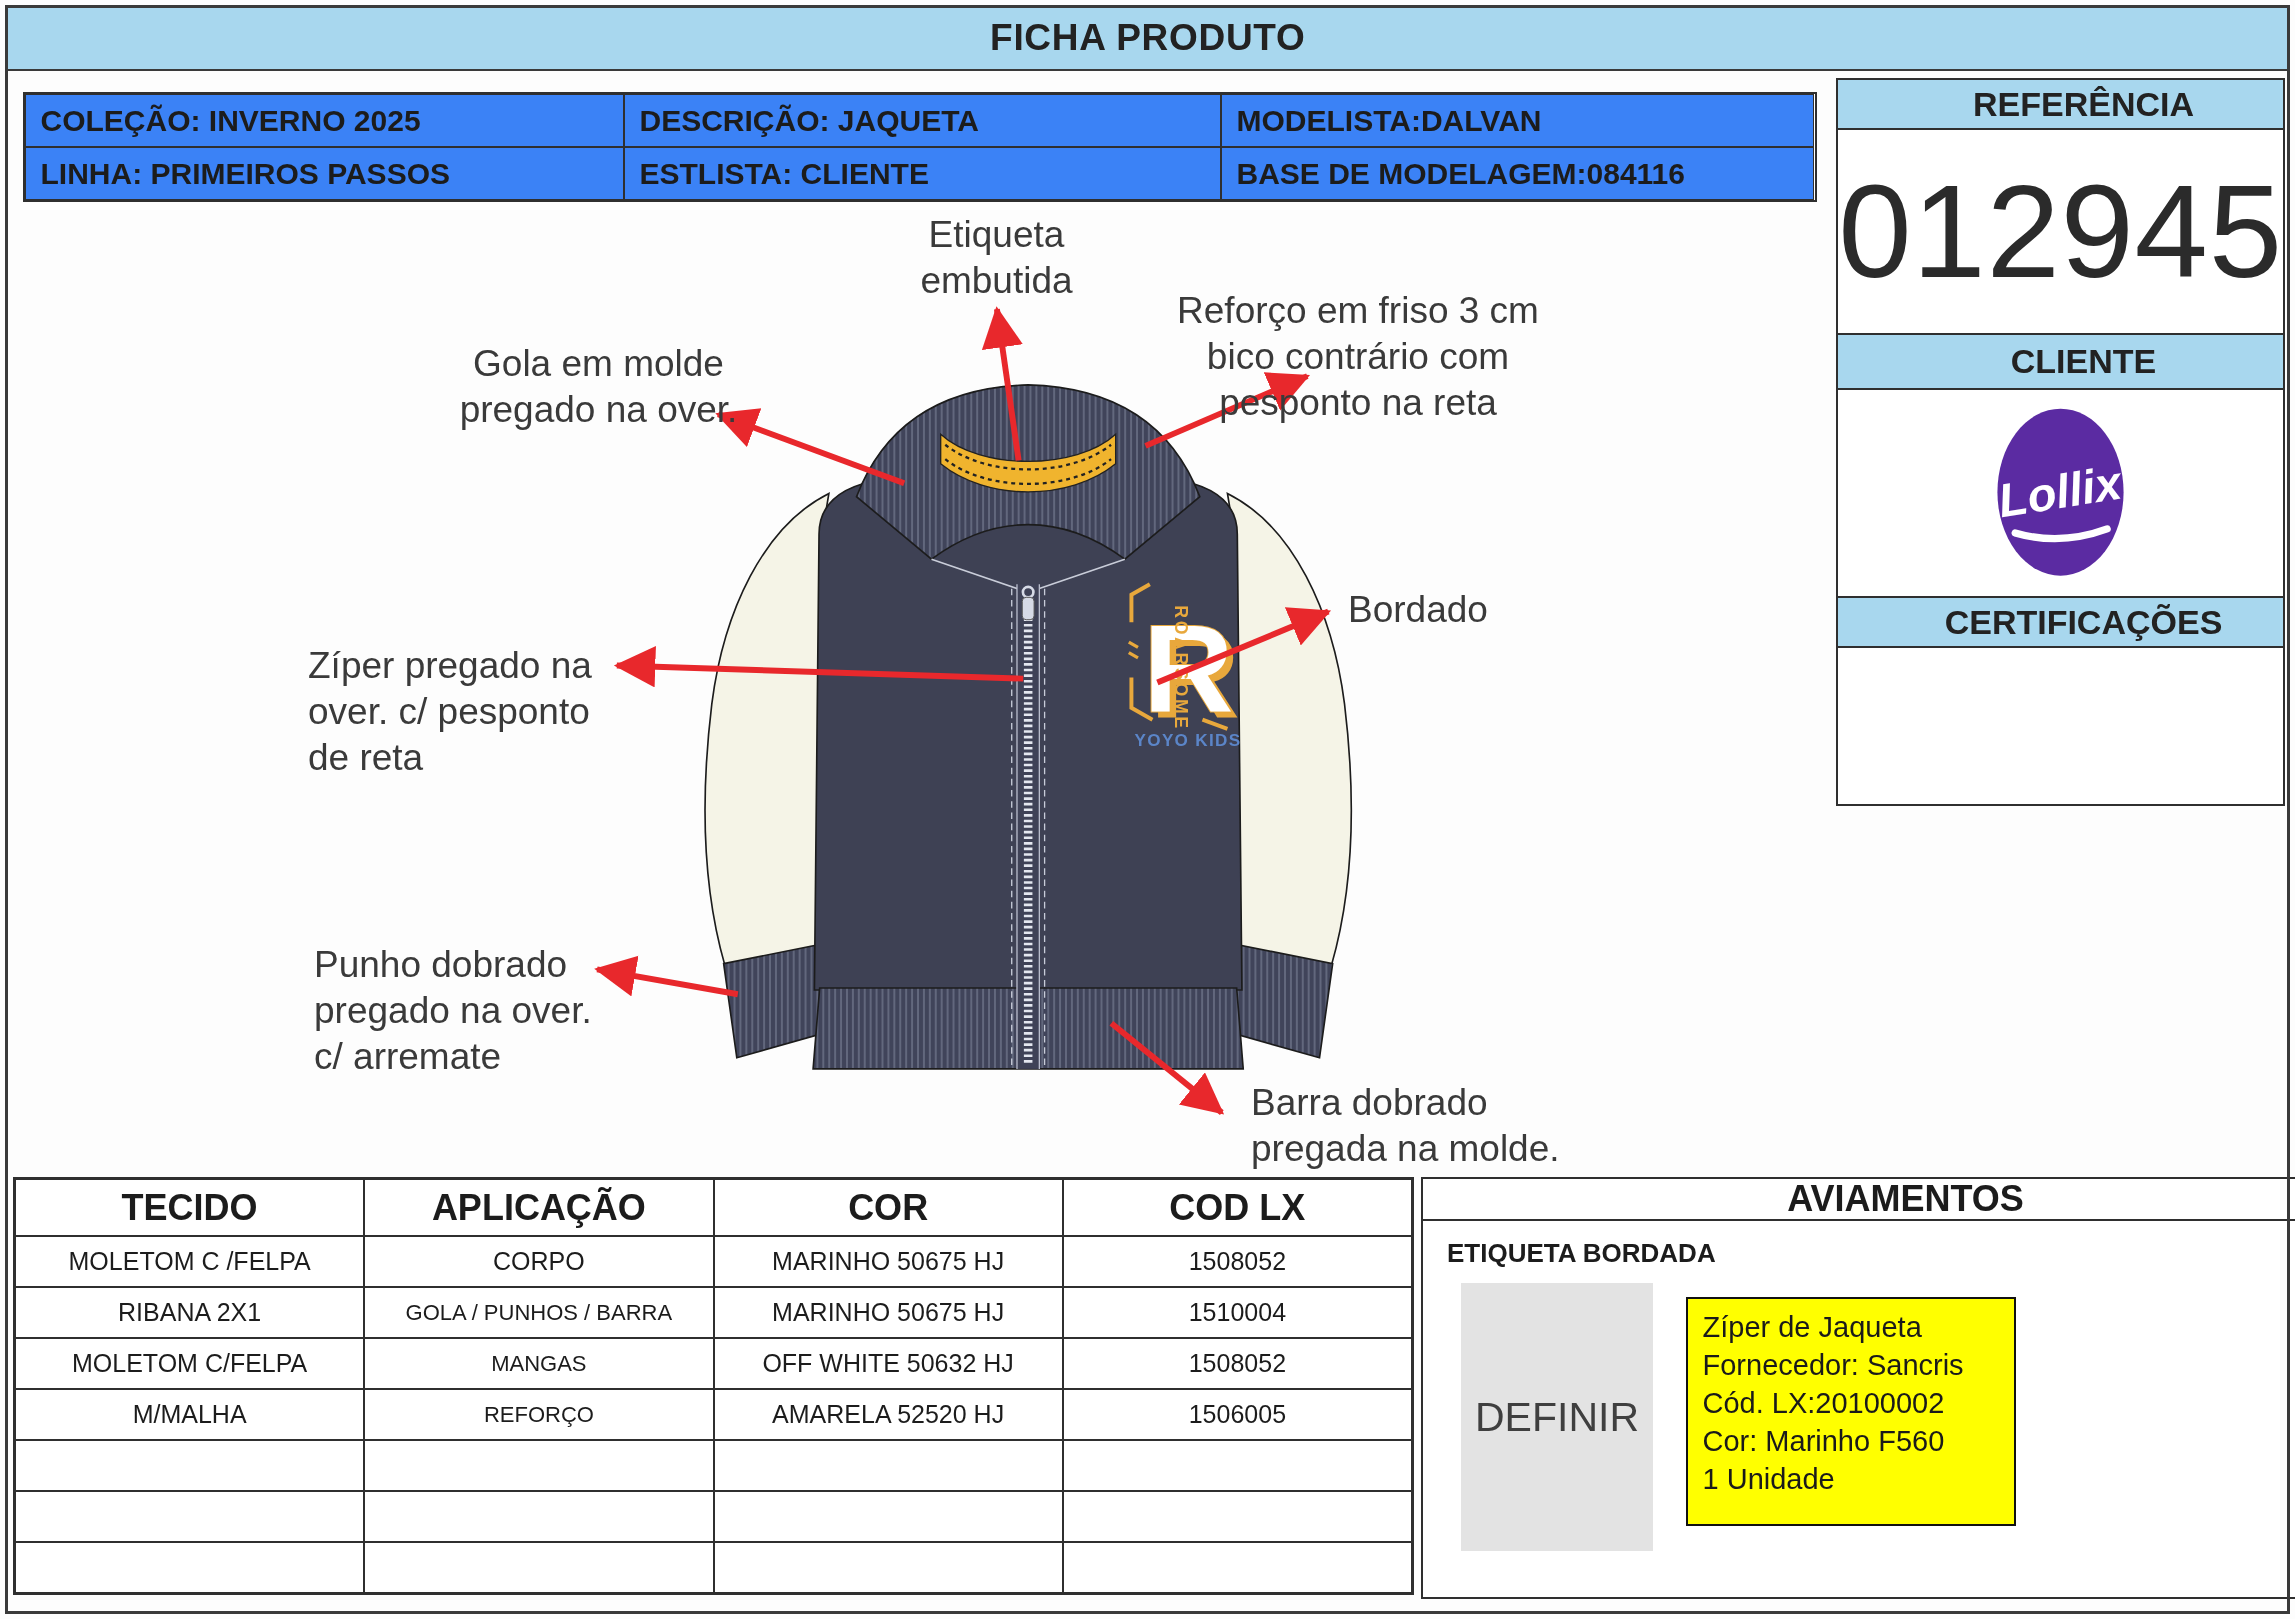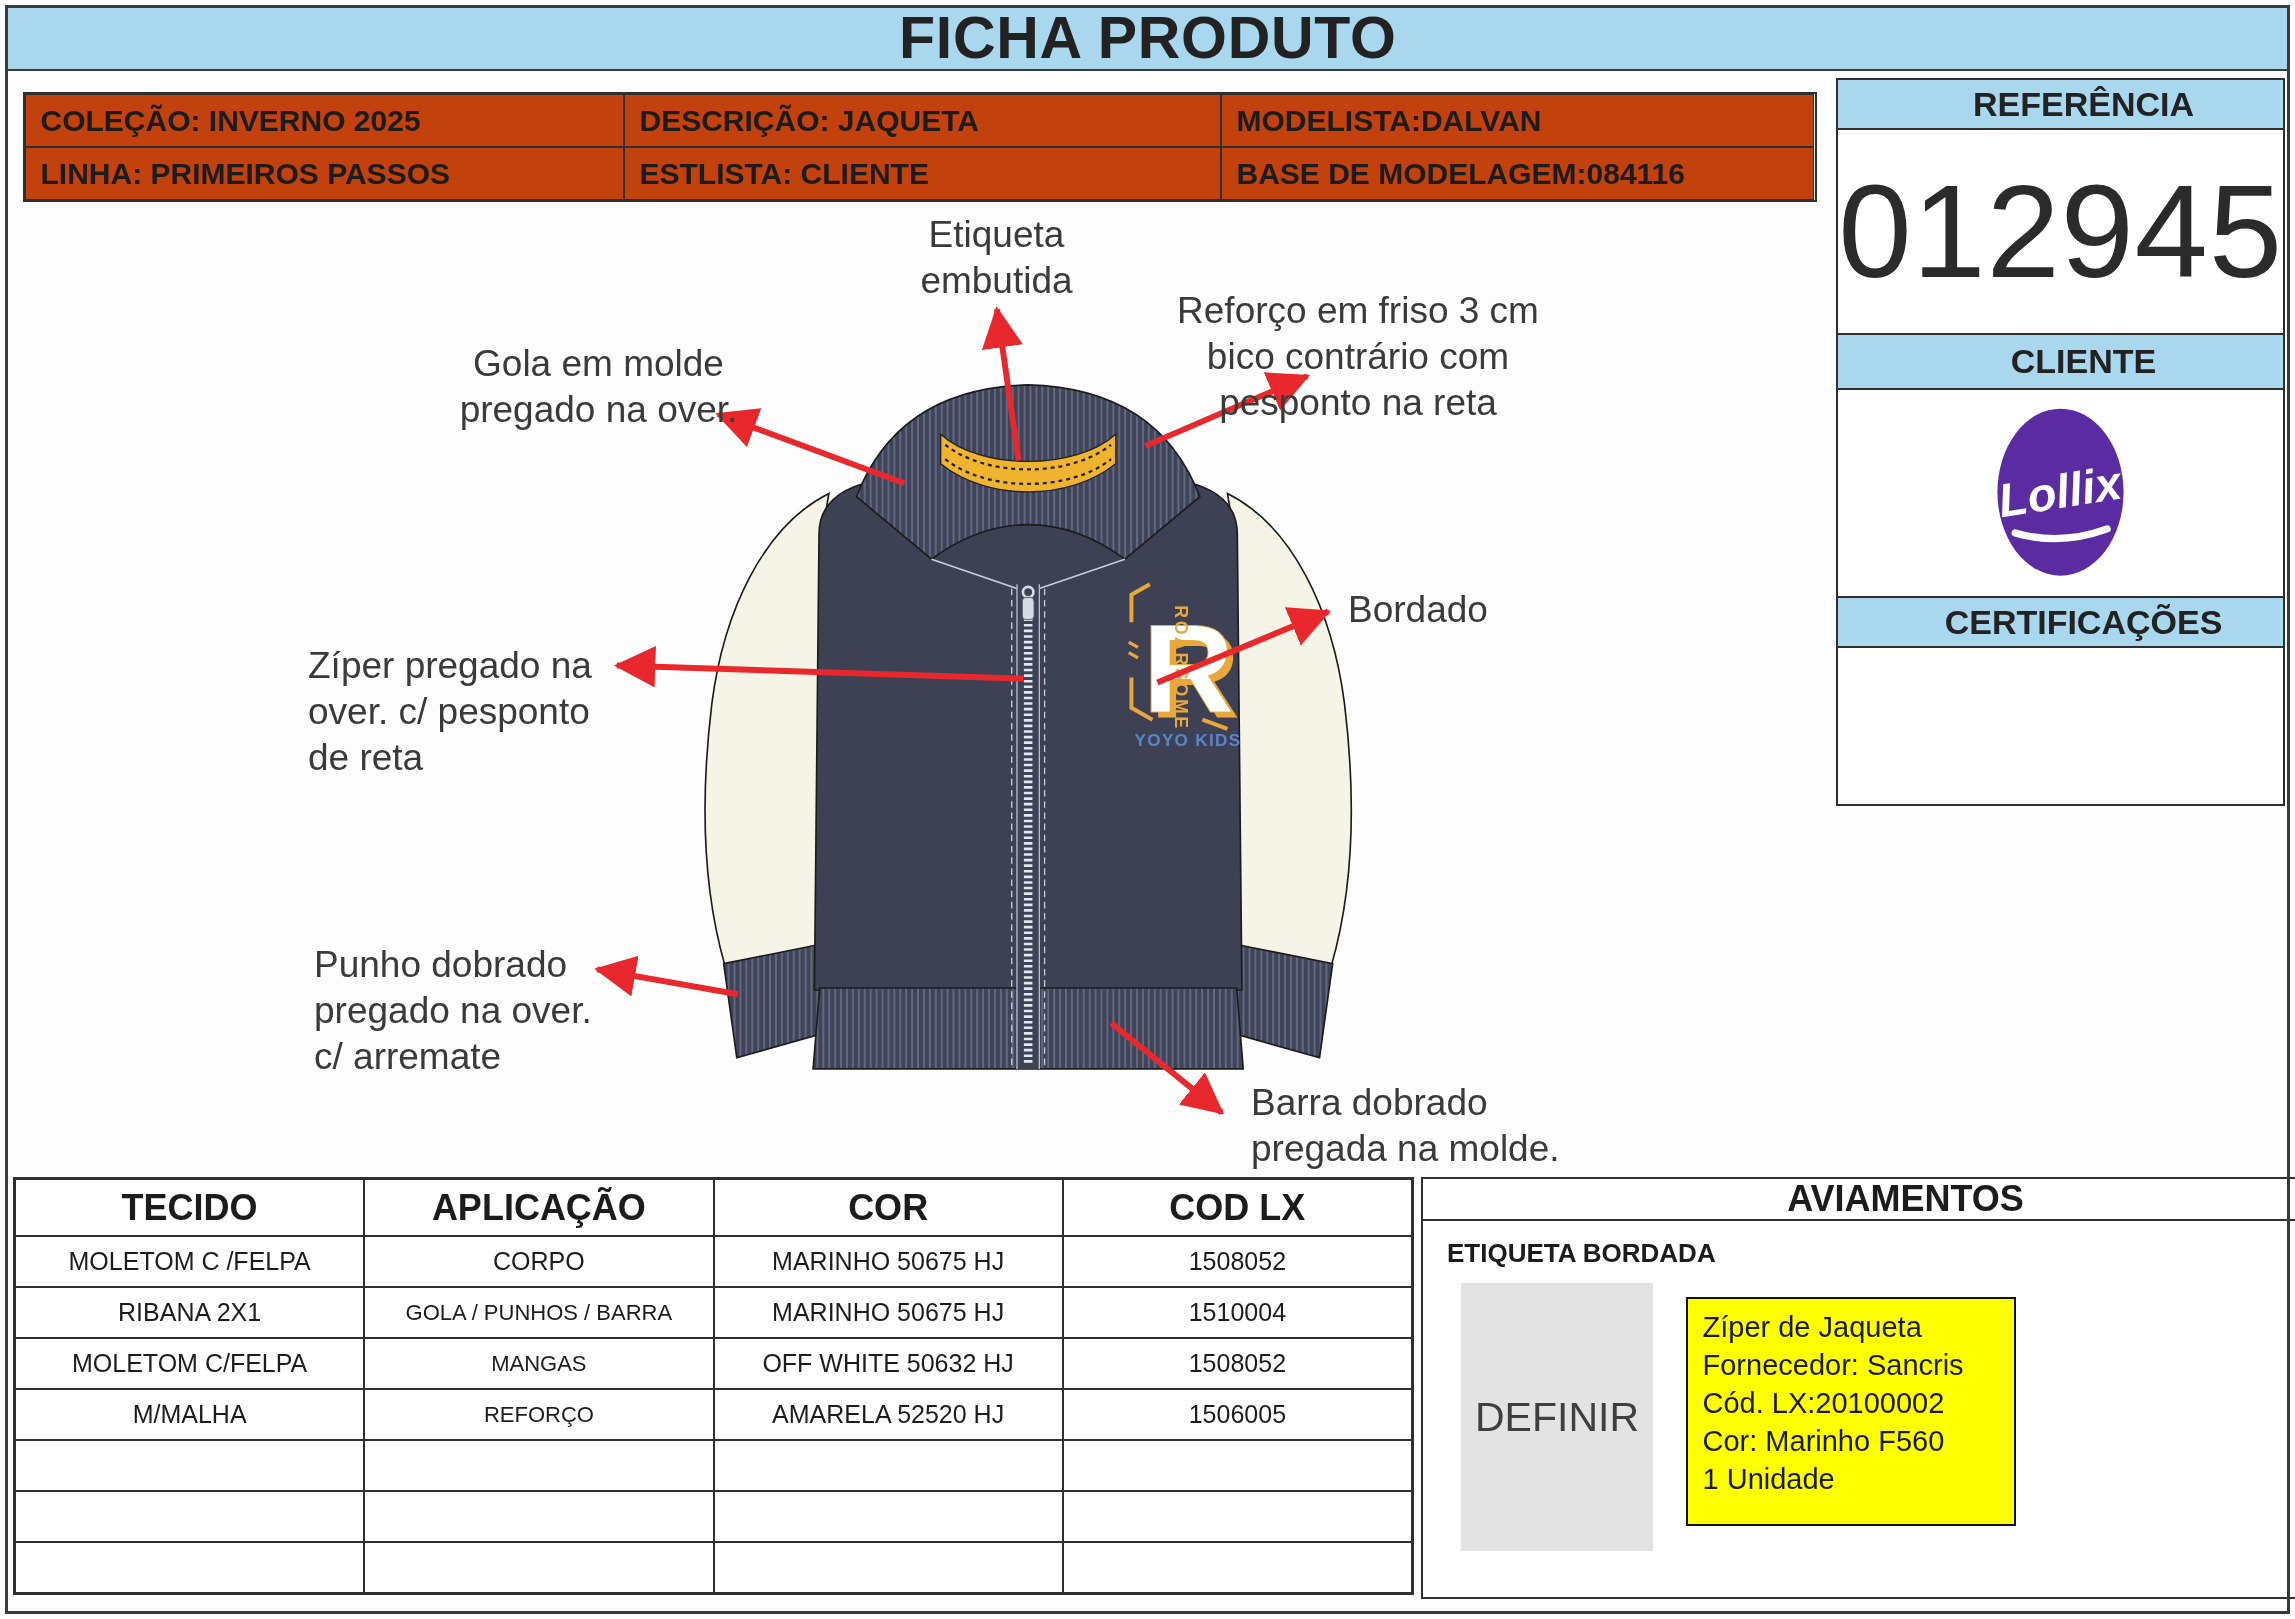--- a/index.html
+++ b/index.html
@@ -2,28 +2,28 @@
 <html style="font-size:10.5px"><head>
 <meta charset="utf-8">
 <style>
   * { margin:0; padding:0; box-sizing:border-box; font-family:"Liberation Sans", sans-serif; }
   html,body { background:#fff; }
   #page { position:relative; width:2295px; height:1619px; background:#fdfdfd; overflow:hidden; }
   .outer-border { position:absolute; left:5.3px; top:5.3px; width:2285px; height:1609px; border:3.3px solid #3a3a3a; pointer-events:none; }
 
   .title-bar { position:absolute; left:5.3px; top:5.3px; width:2285px; height:66px;
     background:#a8d7ee; border:2.6px solid #3a3a3a; display:flex; align-items:center; justify-content:center;
-    font-size:59px; font-weight:bold; color:#222; letter-spacing:0.7px; }
+    font-size:37px; font-weight:bold; color:#222; letter-spacing:0.7px; }
 
   
   .info-grid { position:absolute; left:23px; top:92px; width:1794px;
     display:grid; grid-template-columns:599px 597px 593px; grid-auto-rows:53px;
     border:2.6px solid #2f2f2f; background:#fff; }
   .info-cell { border:1.3px solid #2f2f2f; display:flex; align-items:center; padding-left:14.5px;
-    font-size:30px; font-weight:bold; color:#1c1c1c; background:#c2410c; white-space:nowrap; overflow:hidden; }
+    font-size:30px; font-weight:bold; color:#1c1c1c; background:#3b82f6; white-space:nowrap; overflow:hidden; }
 
   
   .sidebar { position:absolute; left:1836px; top:78px; width:449px; }
   .sb-sec { border:2.6px solid #2f2f2f; margin-top:-2.6px; background:#fff;
     display:flex; align-items:center; justify-content:center; }
   .sb-sec:first-child { margin-top:0; }
   .sb-head { background:#a8d7ee; font-size:34px; font-weight:bold; color:#222;padding-left:46px; }
   .sb-ref-num { font-size:132px; font-weight:400; color:#2b2b2b; letter-spacing:0.7px; }
 
   

